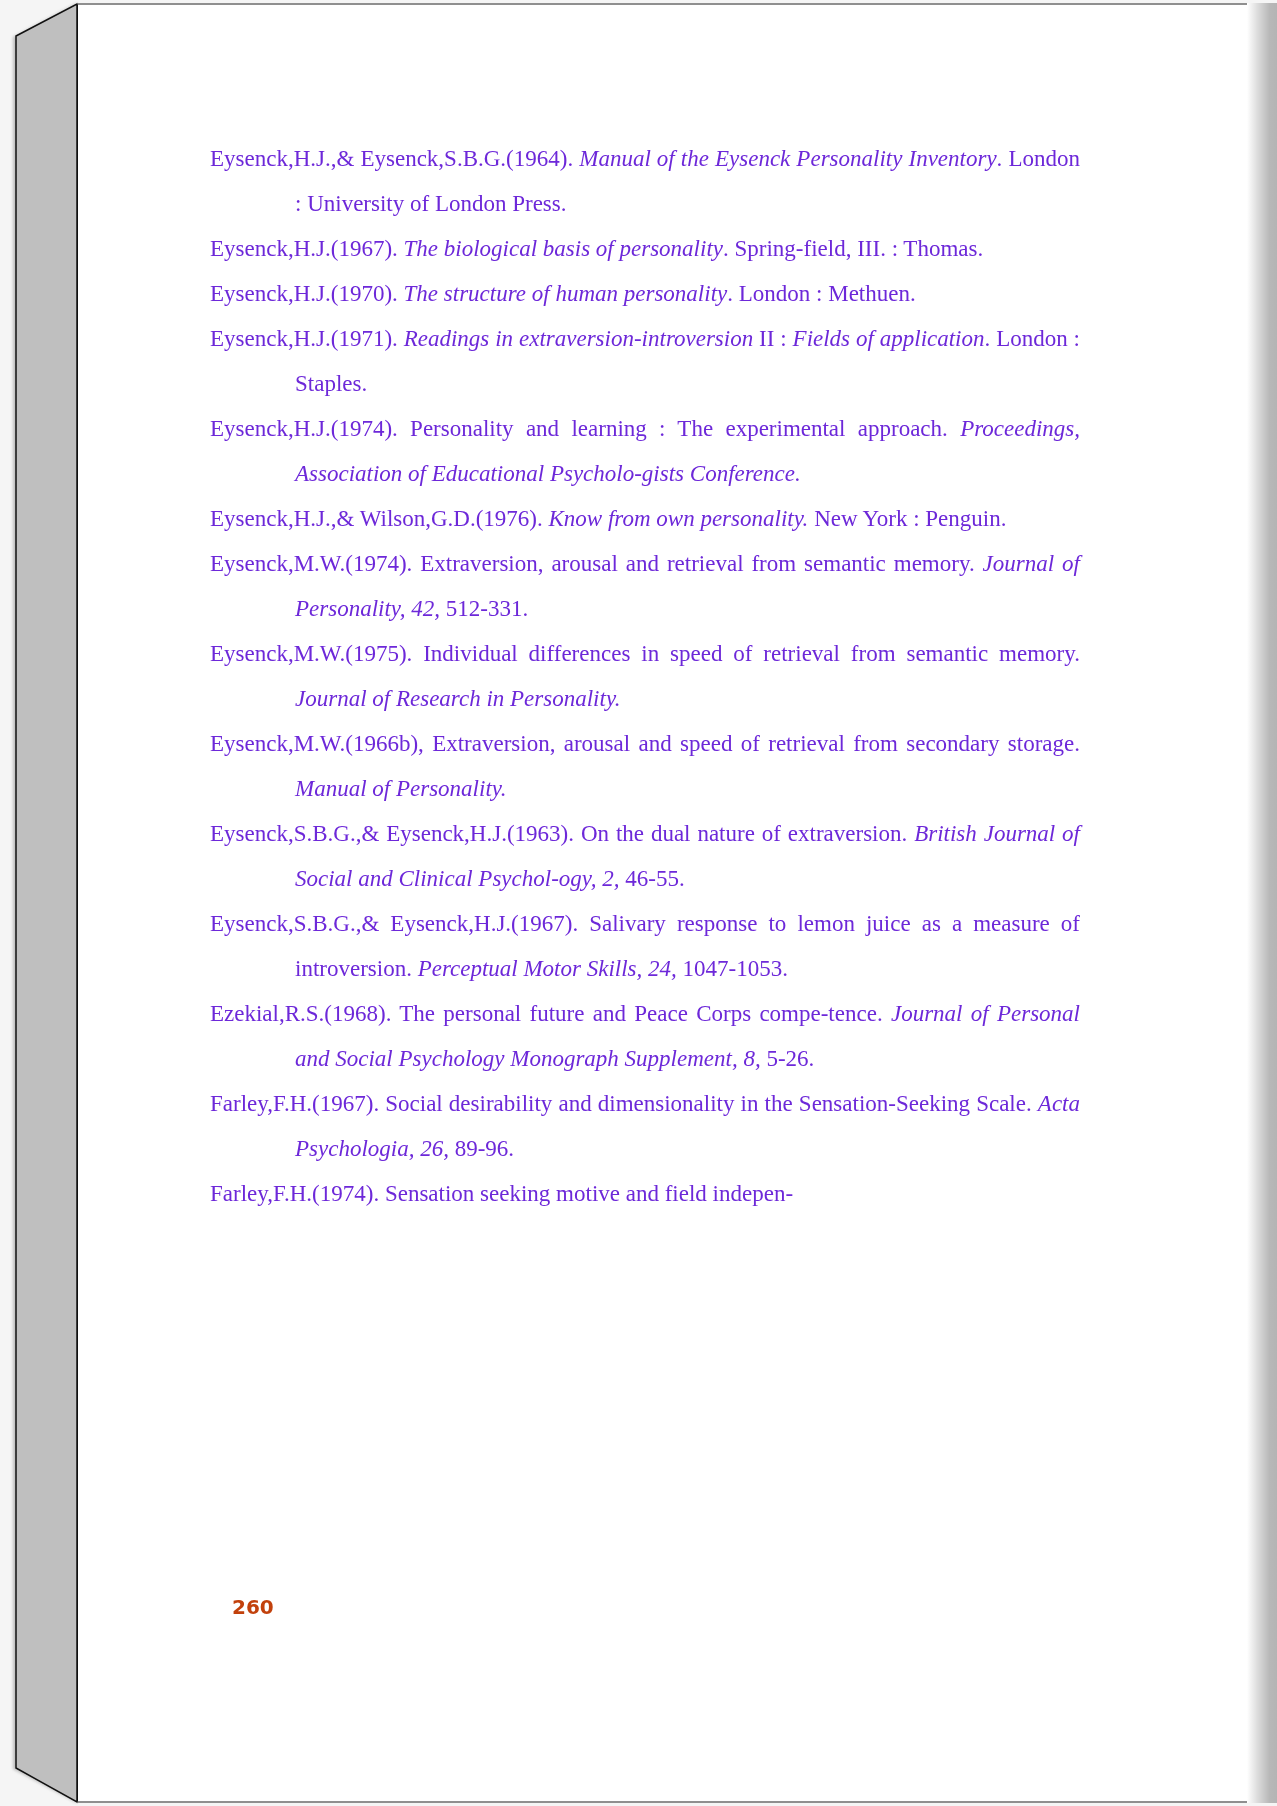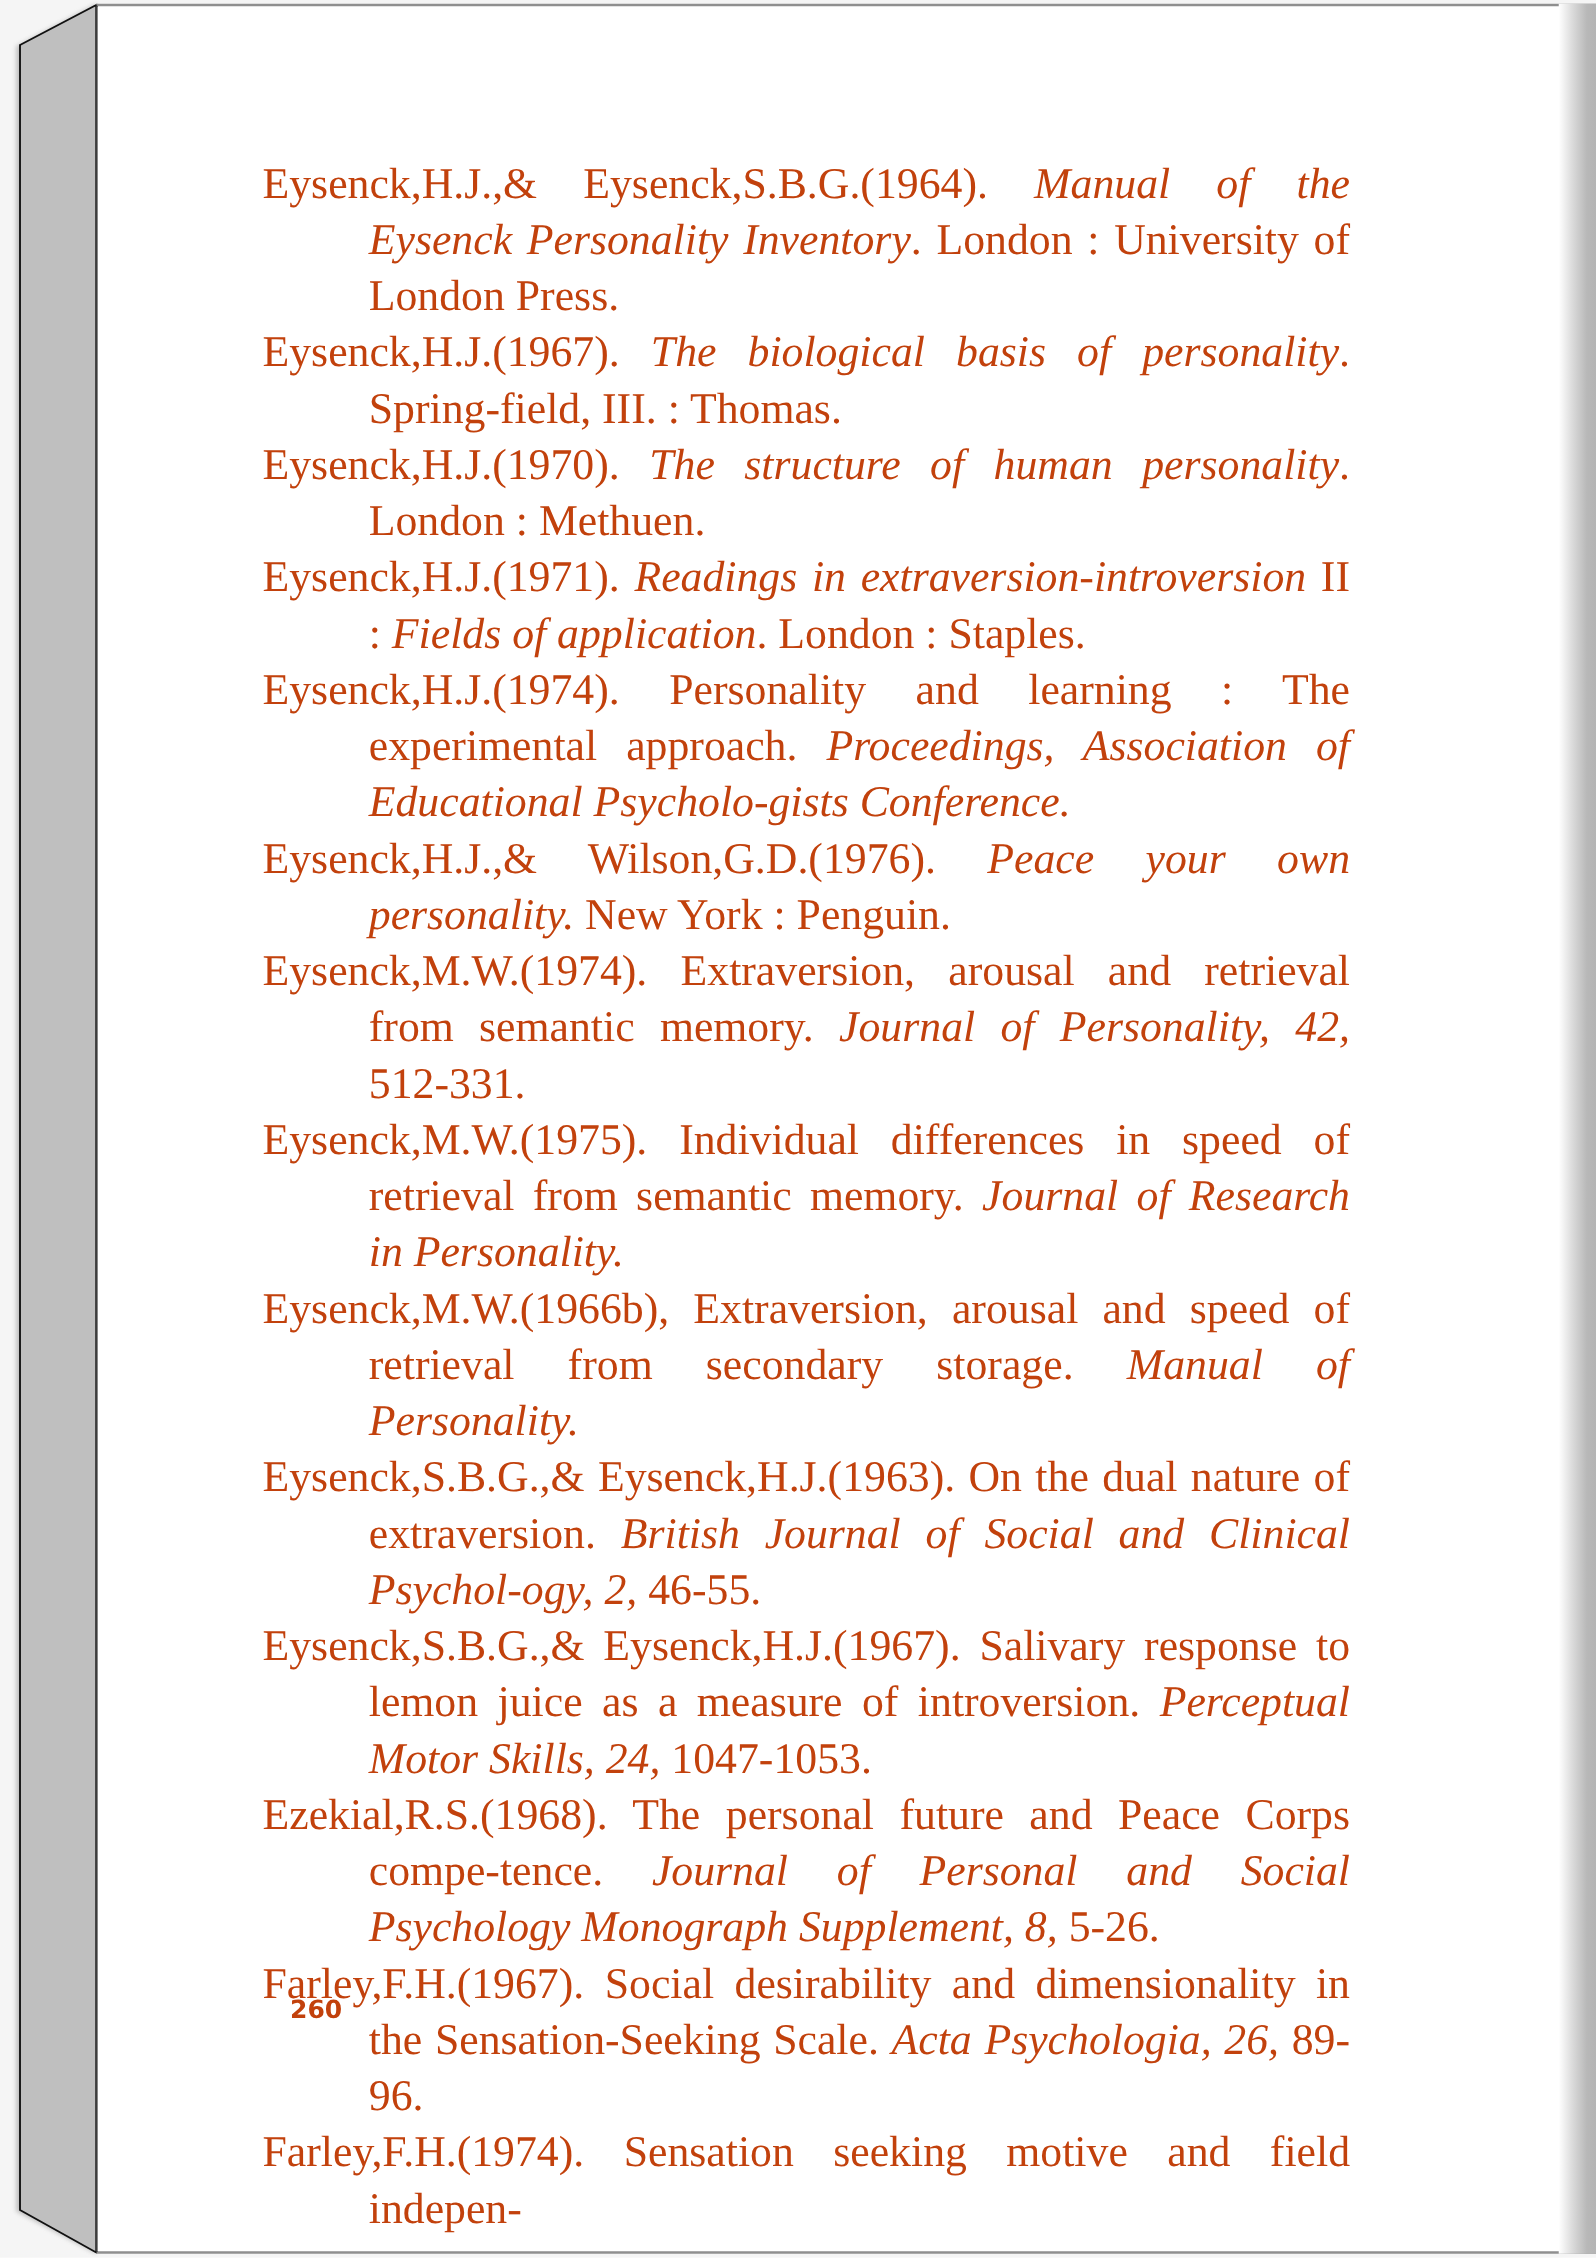--- a/index.html
+++ b/index.html
@@ -40,25 +40,25 @@
       position: absolute;
       right: 0;
       top: 3px;
       width: 30px;
       height: 1800px;
       background: linear-gradient(to right, #ffffff 0%, #dcdcdc 35%, #b8b8b8 75%, #b4b4b4 100%);
     }
     .refs {
       position: absolute;
       left: 210px;
-      top: 124px;
+      top: 136px;
       width: 870px;
-      font-size: 35px;
+      font-size: 23px;
       line-height: 45px;
-      color: #c2410c;
+      color: #6d28d9;
     }
     .ref {
       text-align: justify;
       padding-left: 85px;
       text-indent: -85px;
       margin: 0;
     }
     .ref i {
       font-style: italic;
     }
@@ -101,21 +101,21 @@
     <p class="ref">
       <span>Eysenck,H.J.</span><span>(1970). </span><span></span><i>The structure of human personality</i><span>. London : Methuen.</span>
     </p>
     <p class="ref">
       <span>Eysenck,H.J.</span><span>(1971). </span><span></span><i>Readings in extraversion-introversion</i><span> II : </span><i>Fields of application</i><span>. London : Staples.</span>
     </p>
     <p class="ref">
       <span>Eysenck,H.J.</span><span>(1974). </span><span>Personality and learning : The experimental approach. </span><i>Proceedings, Association of Educational Psycholo-gists Conference.</i><span></span>
     </p>
     <p class="ref">
-      <span>Eysenck,H.J.,&amp; Wilson,G.D.</span><span>(1976). </span><span></span><i>Peace your own personality.</i><span> New York : Penguin.</span>
+      <span>Eysenck,H.J.,&amp; Wilson,G.D.</span><span>(1976). </span><span></span><i>Know from own personality.</i><span> New York : Penguin.</span>
     </p>
     <p class="ref">
       <span>Eysenck,M.W.</span><span>(1974). </span><span>Extraversion, arousal and retrieval from semantic memory. </span><i>Journal of Personality, 42,</i><span> 512-331.</span>
     </p>
     <p class="ref">
       <span>Eysenck,M.W.</span><span>(1975). </span><span>Individual differences in speed of retrieval from semantic memory. </span><i>Journal of Research in Personality.</i><span></span>
     </p>
     <p class="ref">
       <span>Eysenck,M.W.</span><span>(1966b), </span><span>Extraversion, arousal and speed of retrieval from secondary storage. </span><i>Manual of Personality.</i><span></span>
     </p>

